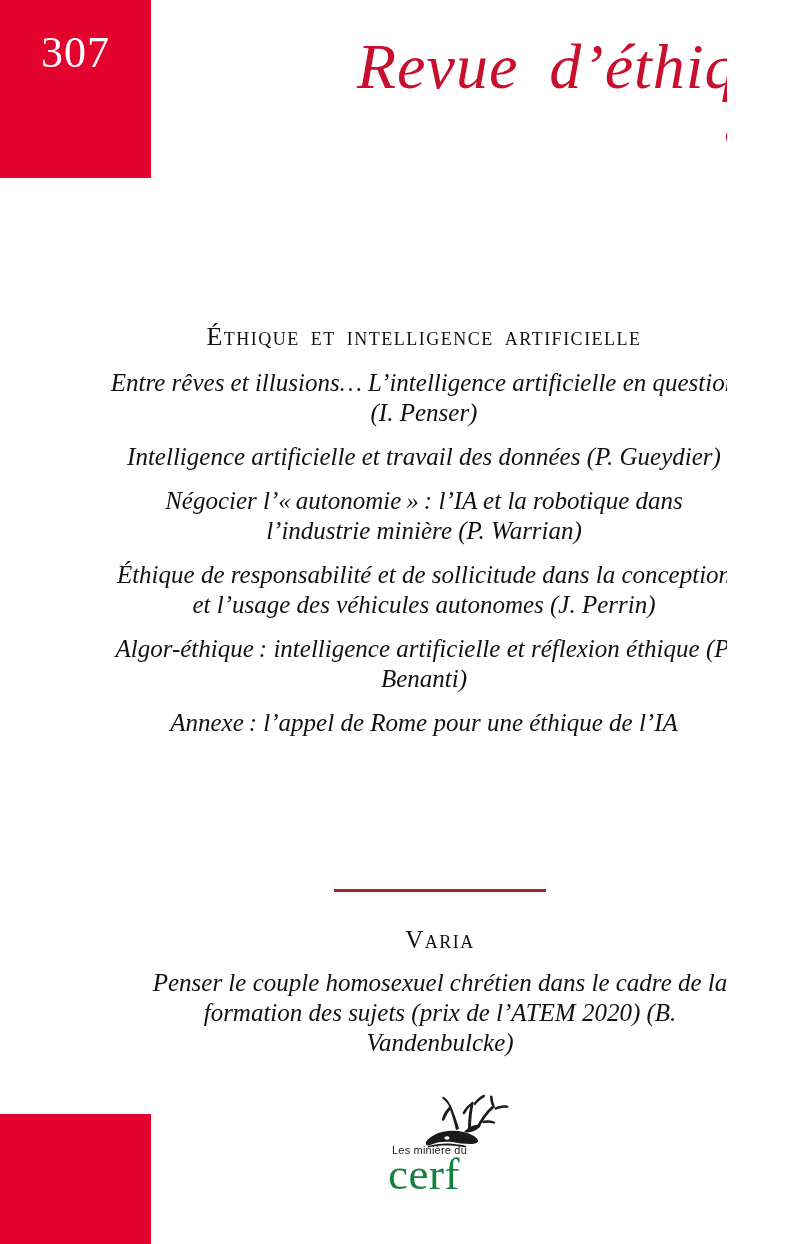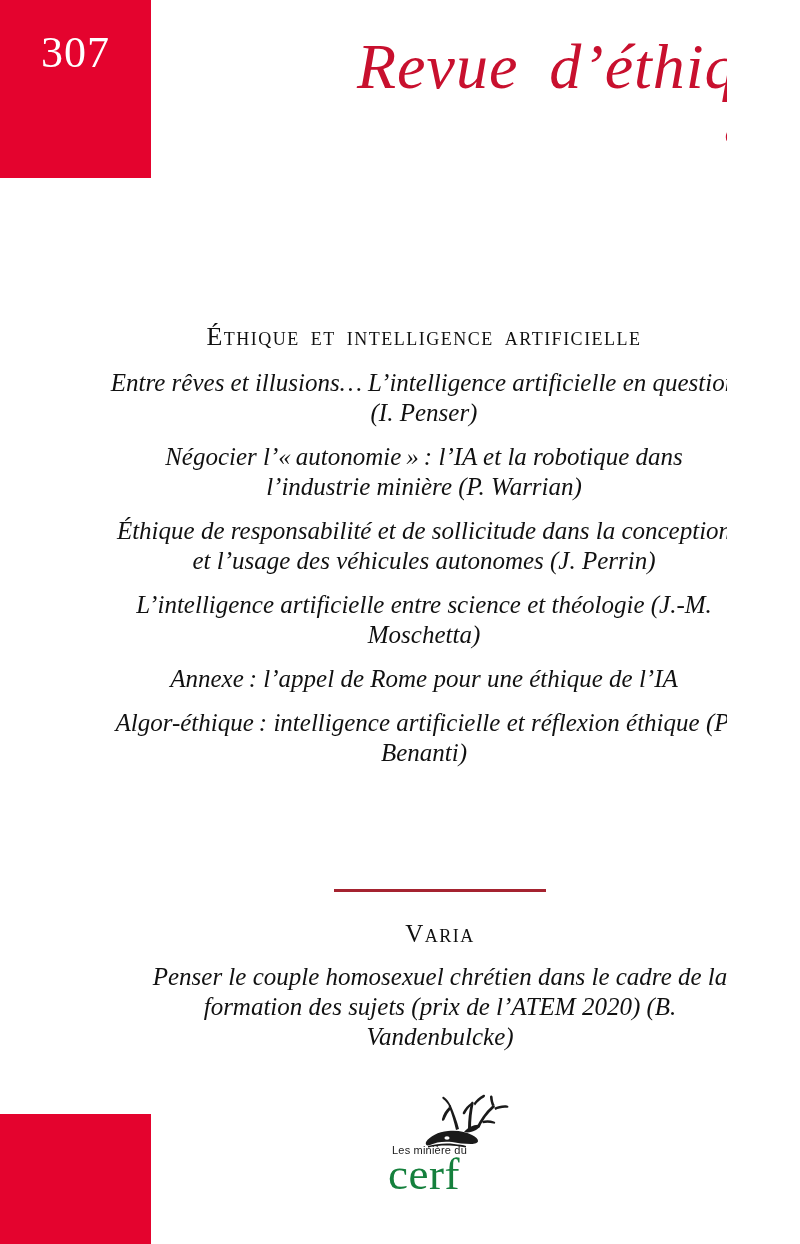--- a/index.html
+++ b/index.html
@@ -123,21 +123,21 @@
     top: 918px;
     width: 640px;
     text-align: center;
     color: #111111;
   }
   .varia-heading {
     font-size: 25px;
     line-height: 32px;
     font-variant: small-caps;
     letter-spacing: 1.5px;
-    margin: 0 0 12px 0;
+    margin: 6px 0 12px 0;
   }
   .varia-entry {
     font-style: italic;
     font-size: 25px;
     line-height: 30px;
     margin: 12px;
   }
 
   
   .logo {
@@ -190,25 +190,25 @@
 
   <div class="masthead">
     <div class="mast-line-1">Revue d’éthique</div>
     <div class="mast-line-2">et de</div>
   </div>
 
   <div class="contents">
     <div class="section-heading">Éthique et intelligence artificielle</div>
 
     <div class="toc-entry">Entre rêves et illusions… L’intelligence artificielle en question (I. Penser)</div>
+    <div class="toc-entry">Intelligence artificielle et travail des données (P. Gueydier)</div>
     <div class="toc-entry">Négocier l’« autonomie » : l’IA et la robotique dans l’industrie minière (P. Warrian)</div>
     <div class="toc-entry">Éthique de responsabilité et de sollicitude dans la conception et l’usage des véhicules autonomes (J. Perrin)</div>
-    <div class="toc-entry">L’intelligence artificielle entre science et théologie (J.-M. Moschetta)</div>
+    <div class="toc-entry">Algor-éthique : intelligence artificielle et réflexion éthique (P. Benanti)</div>
     <div class="toc-entry">Annexe : l’appel de Rome pour une éthique de l’IA</div>
-    <div class="toc-entry">Algor-éthique : intelligence artificielle et réflexion éthique (P. Benanti)</div>
   </div>
 
   <div class="rule-wrap">
     <span class="rule"></span>
   </div>
 
   <div class="varia">
     <div class="varia-heading">Varia</div>
     <div class="varia-entry">Penser le couple homosexuel chrétien dans le cadre de la formation des sujets (prix de l’ATEM 2020) (B. Vandenbulcke)</div>
   </div>

